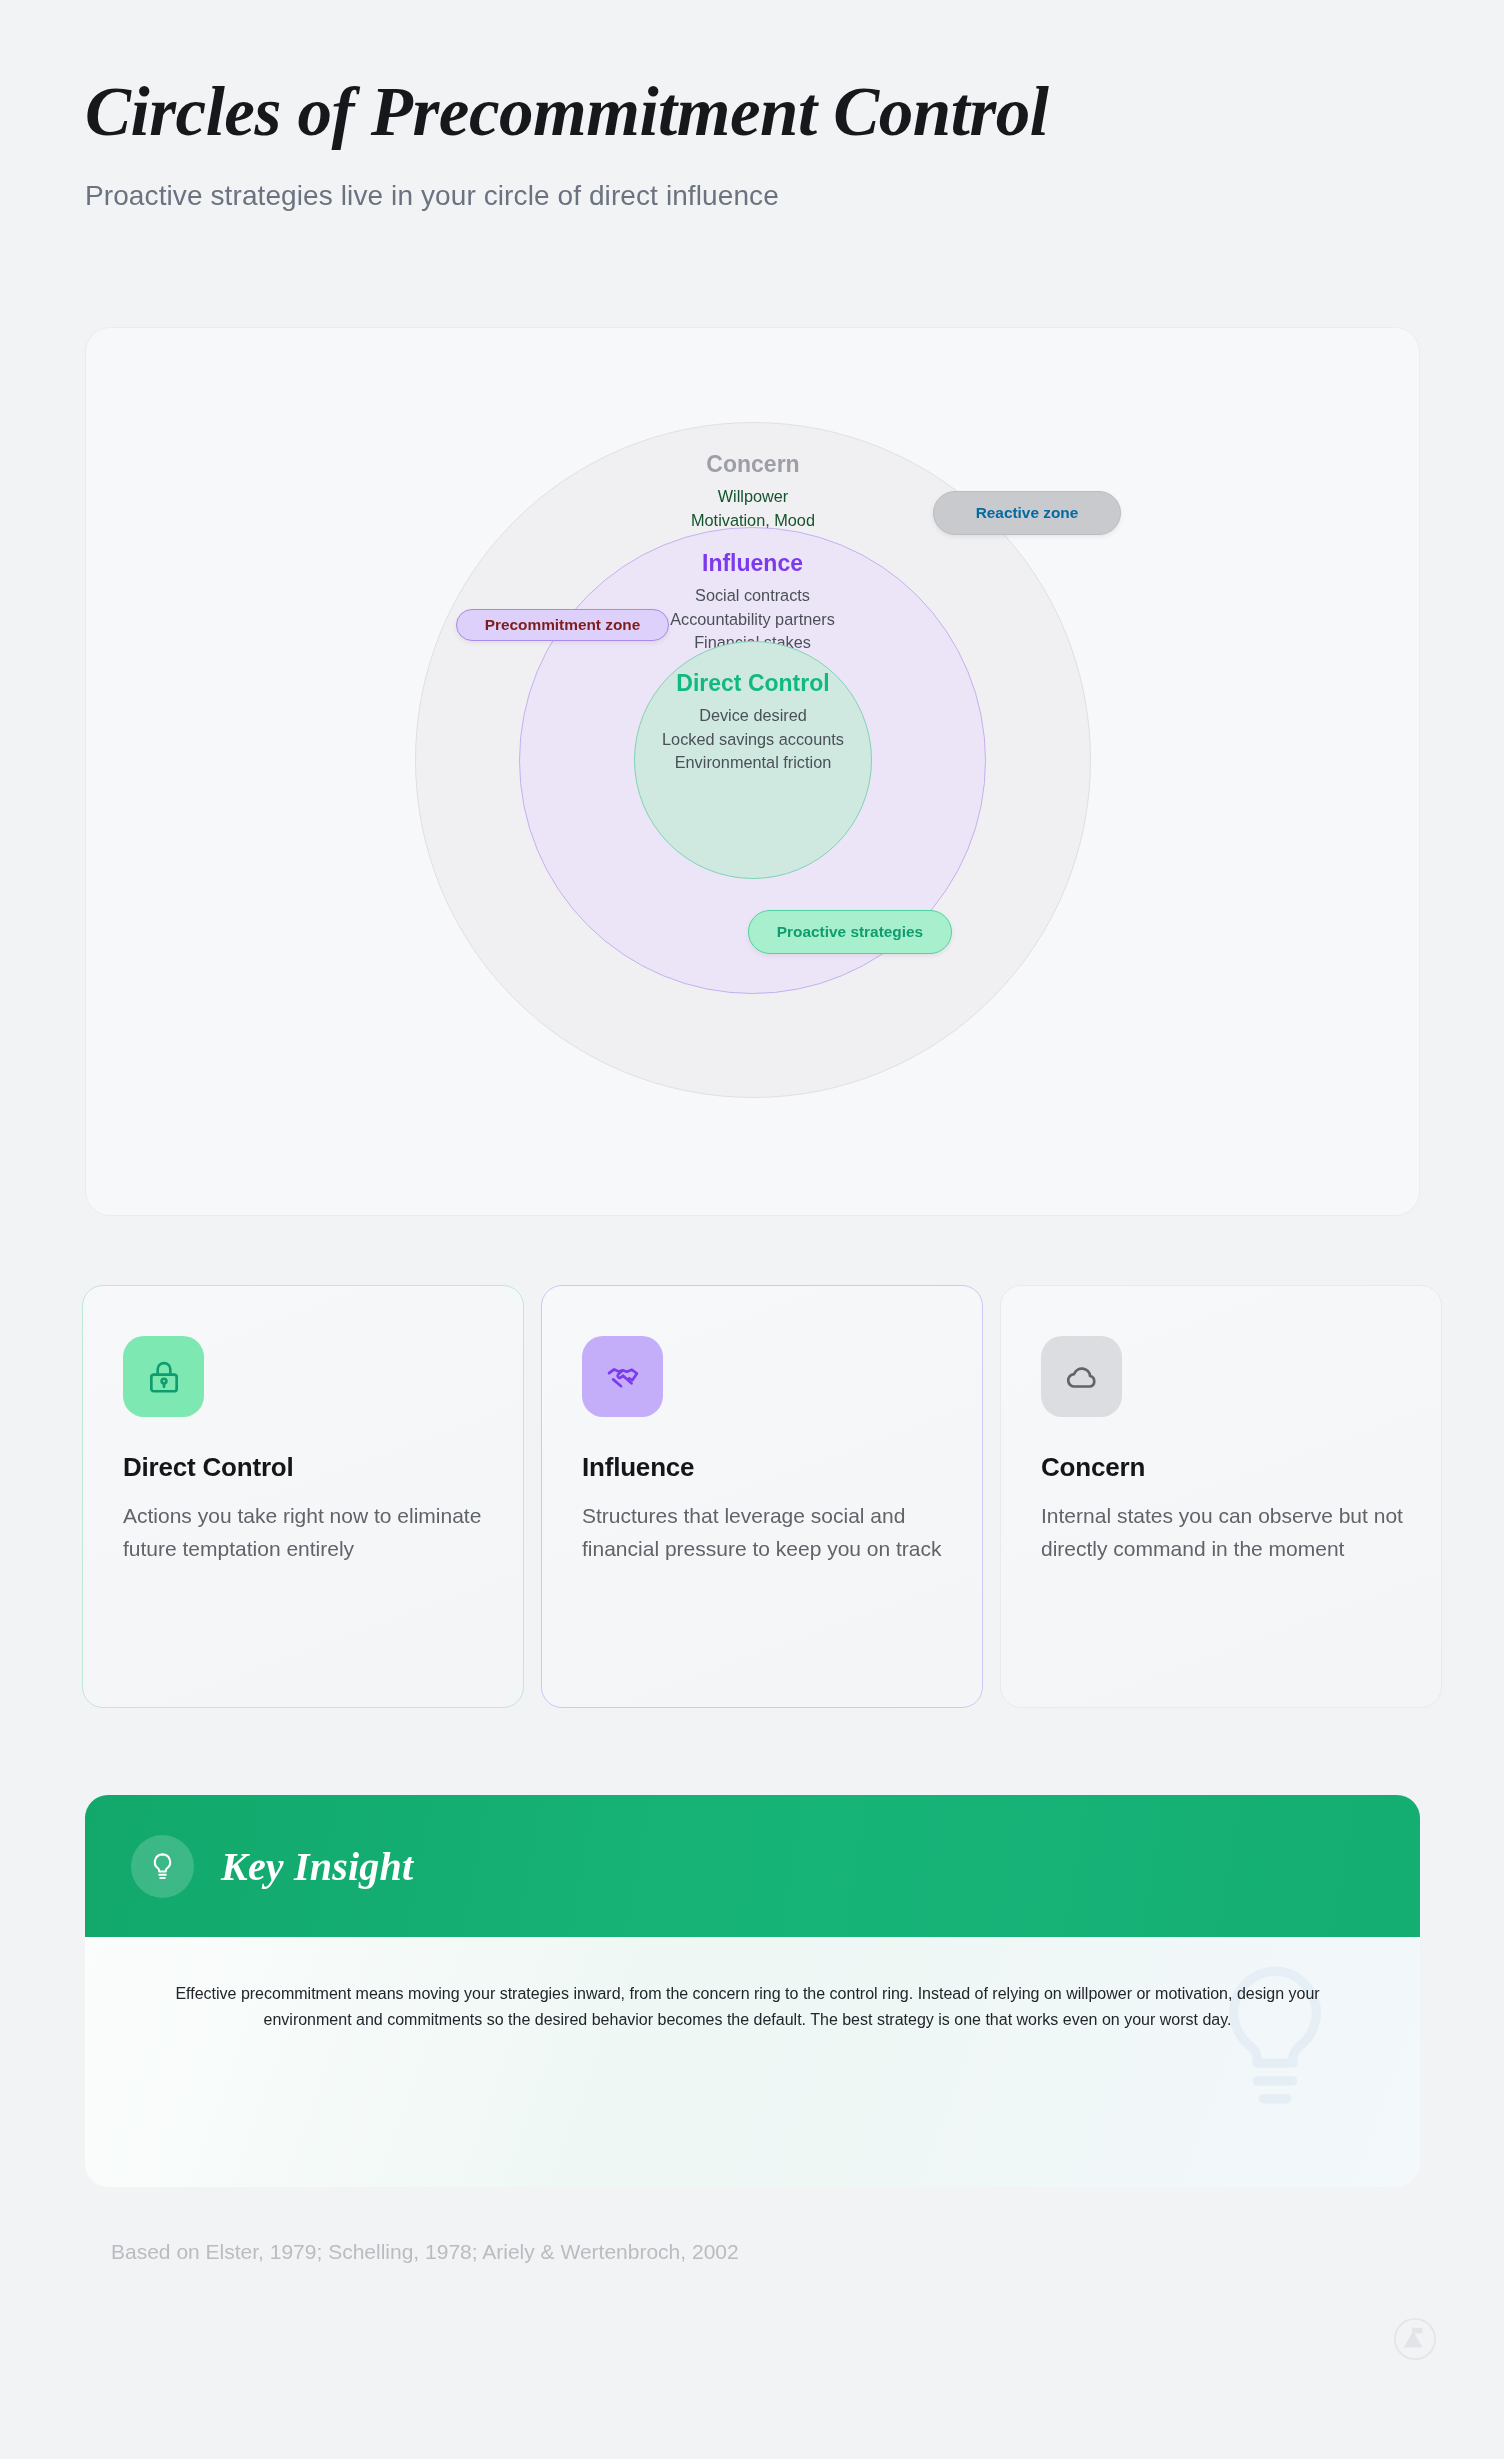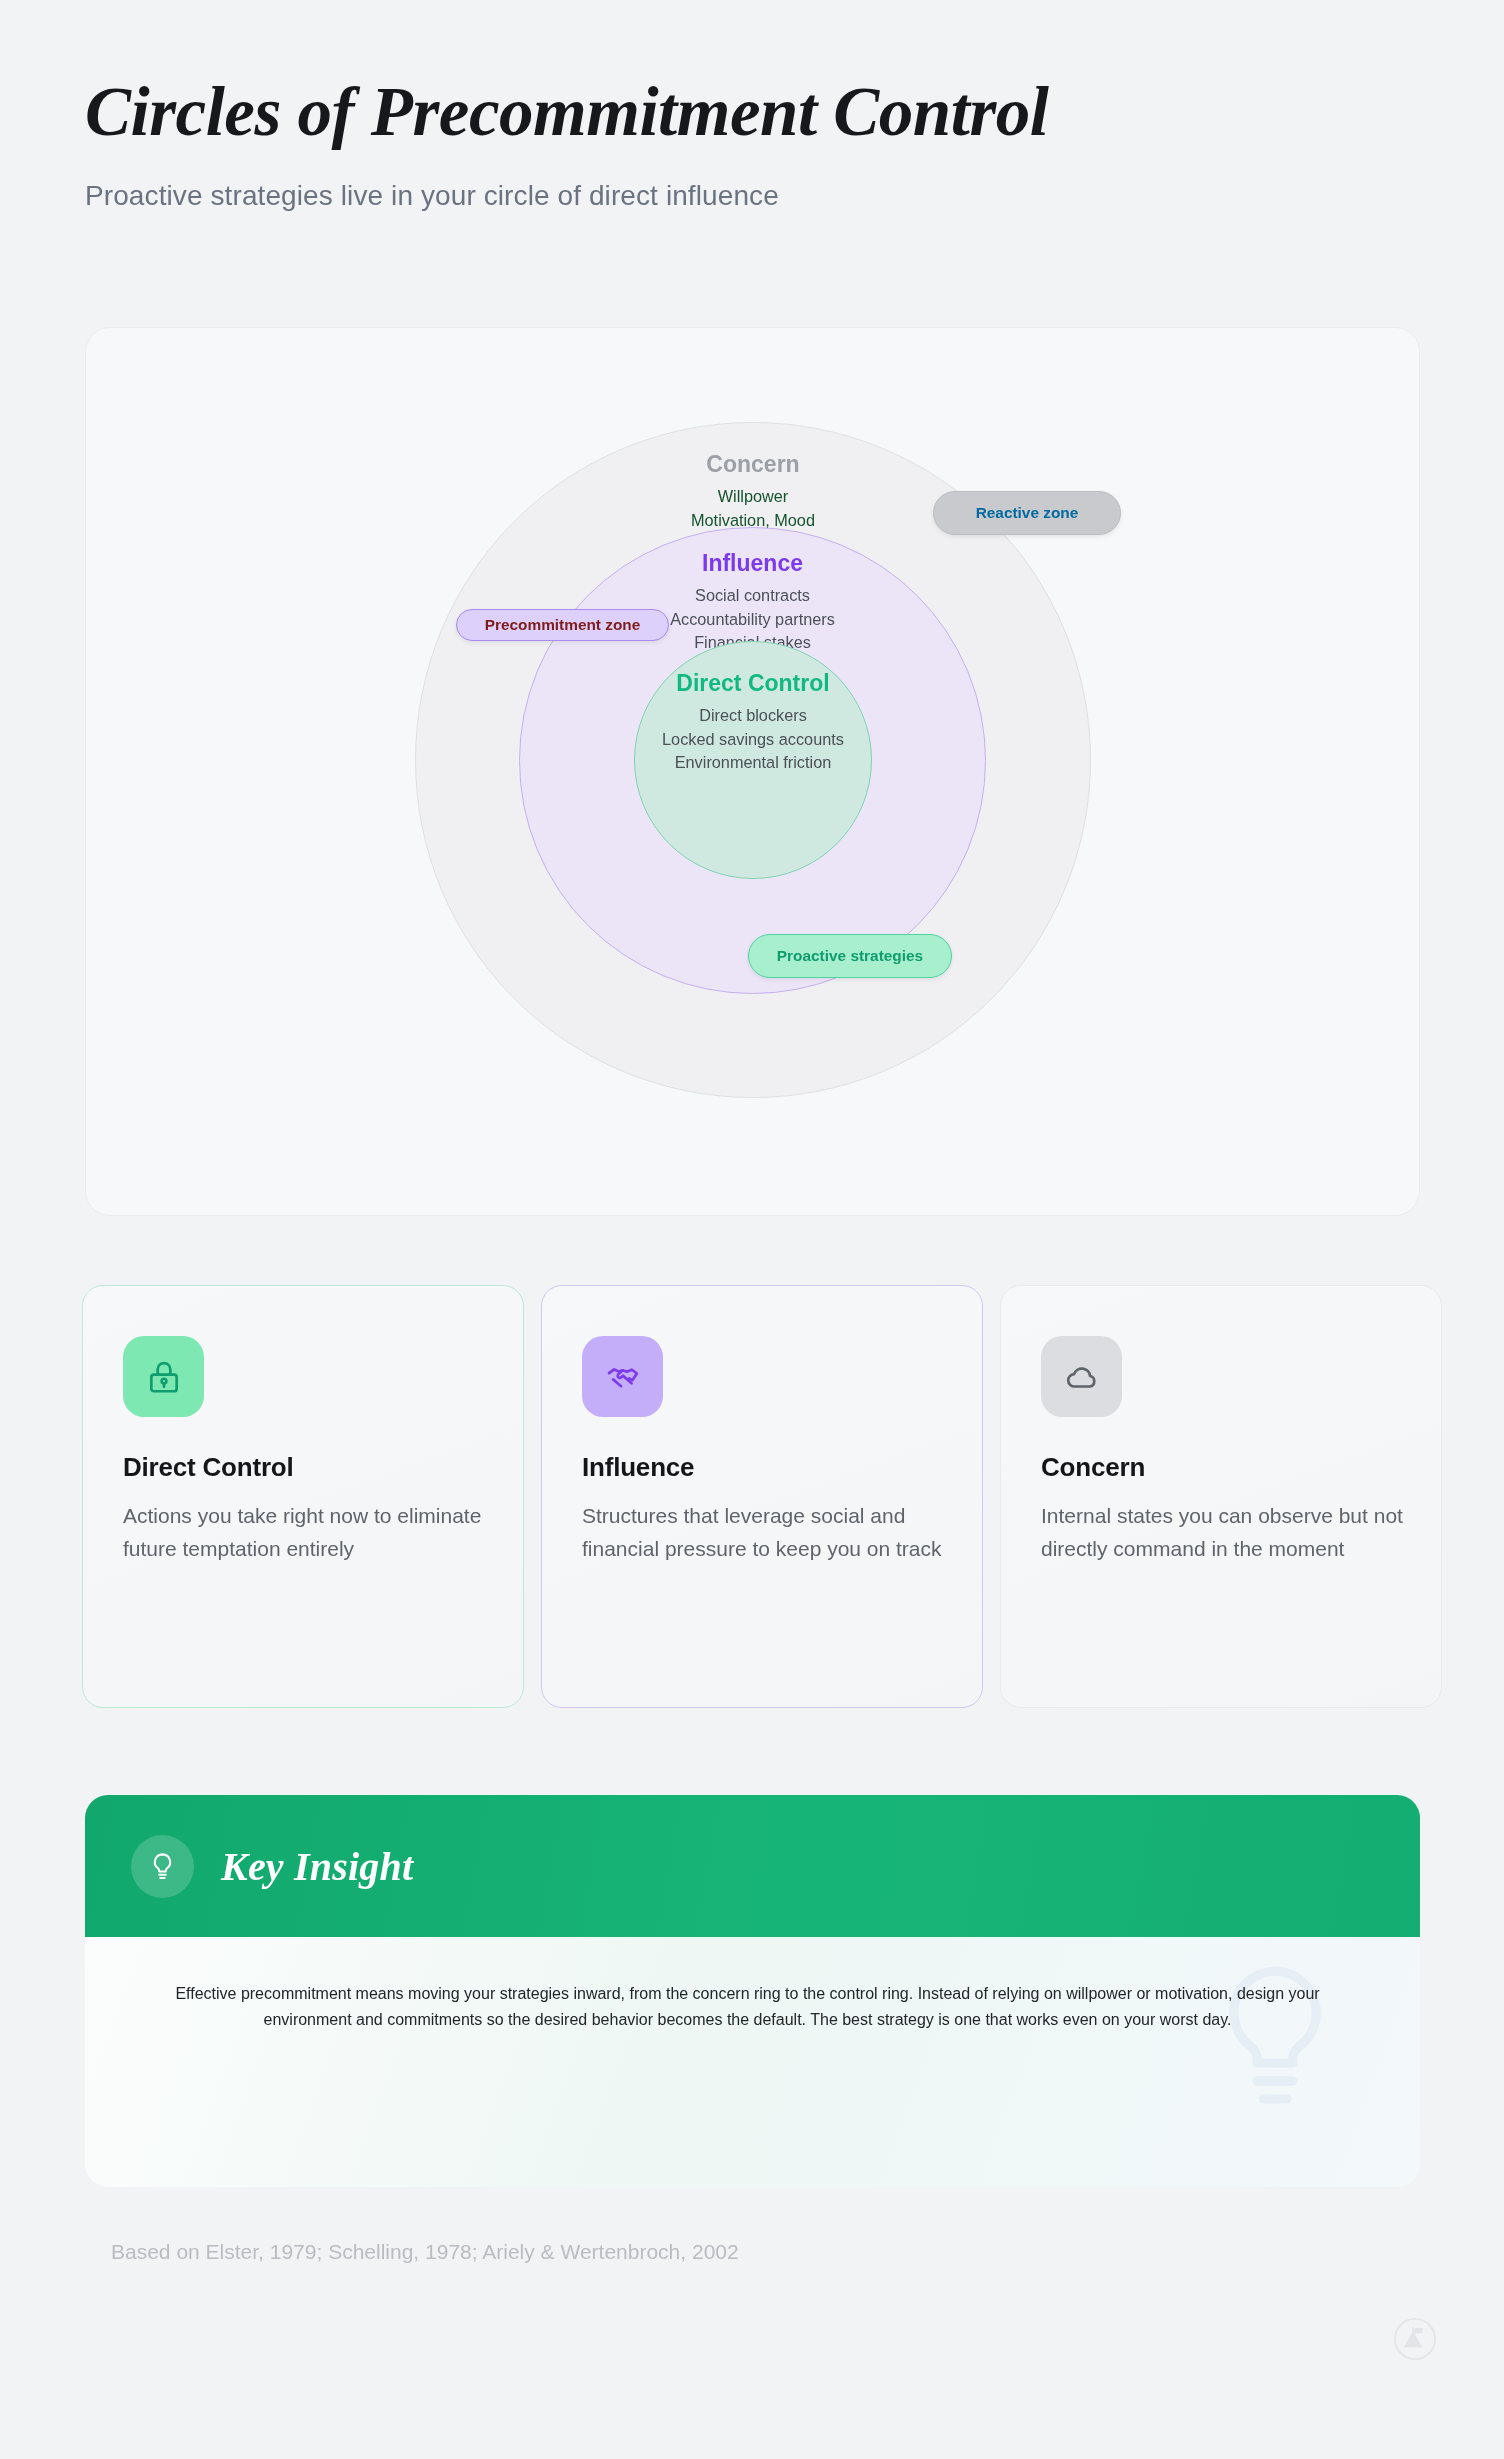--- a/index.html
+++ b/index.html
@@ -102,21 +102,21 @@
   }
   .pill-reactive {
     left: 847px; top: 163px; width: 188px; height: 44px;
     background: #c9cacd; border: 1.9px solid #bcbdc1; color: #0369a1;
   }
   .pill-precommit {
     left: 370px; top: 281px; width: 213px; height: 32px;
     background: #ddd0fa; border: 1.9px solid #a98aef; color: #7f1d1d;
   }
   .pill-proactive {
-    left: 662px; top: 606px; width: 204px; height: 44px;
+    left: 662px; top: 582px; width: 204px; height: 44px;
     background: #a8f0cd; border: 1.9px solid #4fd4a1; color: #0f9d6e;
   }
 
   
   .cards { position: absolute; left: 82px; top: 1285px; width: 1345px; height: 423px; }
   .card {
     position: absolute;
     top: 0; width: 442px; height: 423px;
     background: linear-gradient(160deg, #f7f8f9 0%, #f4f5f6 100%);
     border-radius: 21px;
@@ -219,21 +219,21 @@
       <div class="ring-items influence">
         <div class="ring-item">Social contracts</div>
         <div class="ring-item">Accountability partners</div>
         <div class="ring-item">Financial stakes</div>
       </div>
     </div>
 
     <div class="circle c-control">
       <div class="ring-title control">Direct Control</div>
       <div class="ring-items control">
-        <div class="ring-item">Direct blockers</div>
+        <div class="ring-item">Device desired</div>
         <div class="ring-item">Locked savings accounts</div>
         <div class="ring-item">Environmental friction</div>
       </div>
     </div>
 
     <div class="pill pill-reactive">Reactive zone</div>
     <div class="pill pill-precommit">Precommitment zone</div>
     <div class="pill pill-proactive">Proactive strategies</div>
   </div>
 

